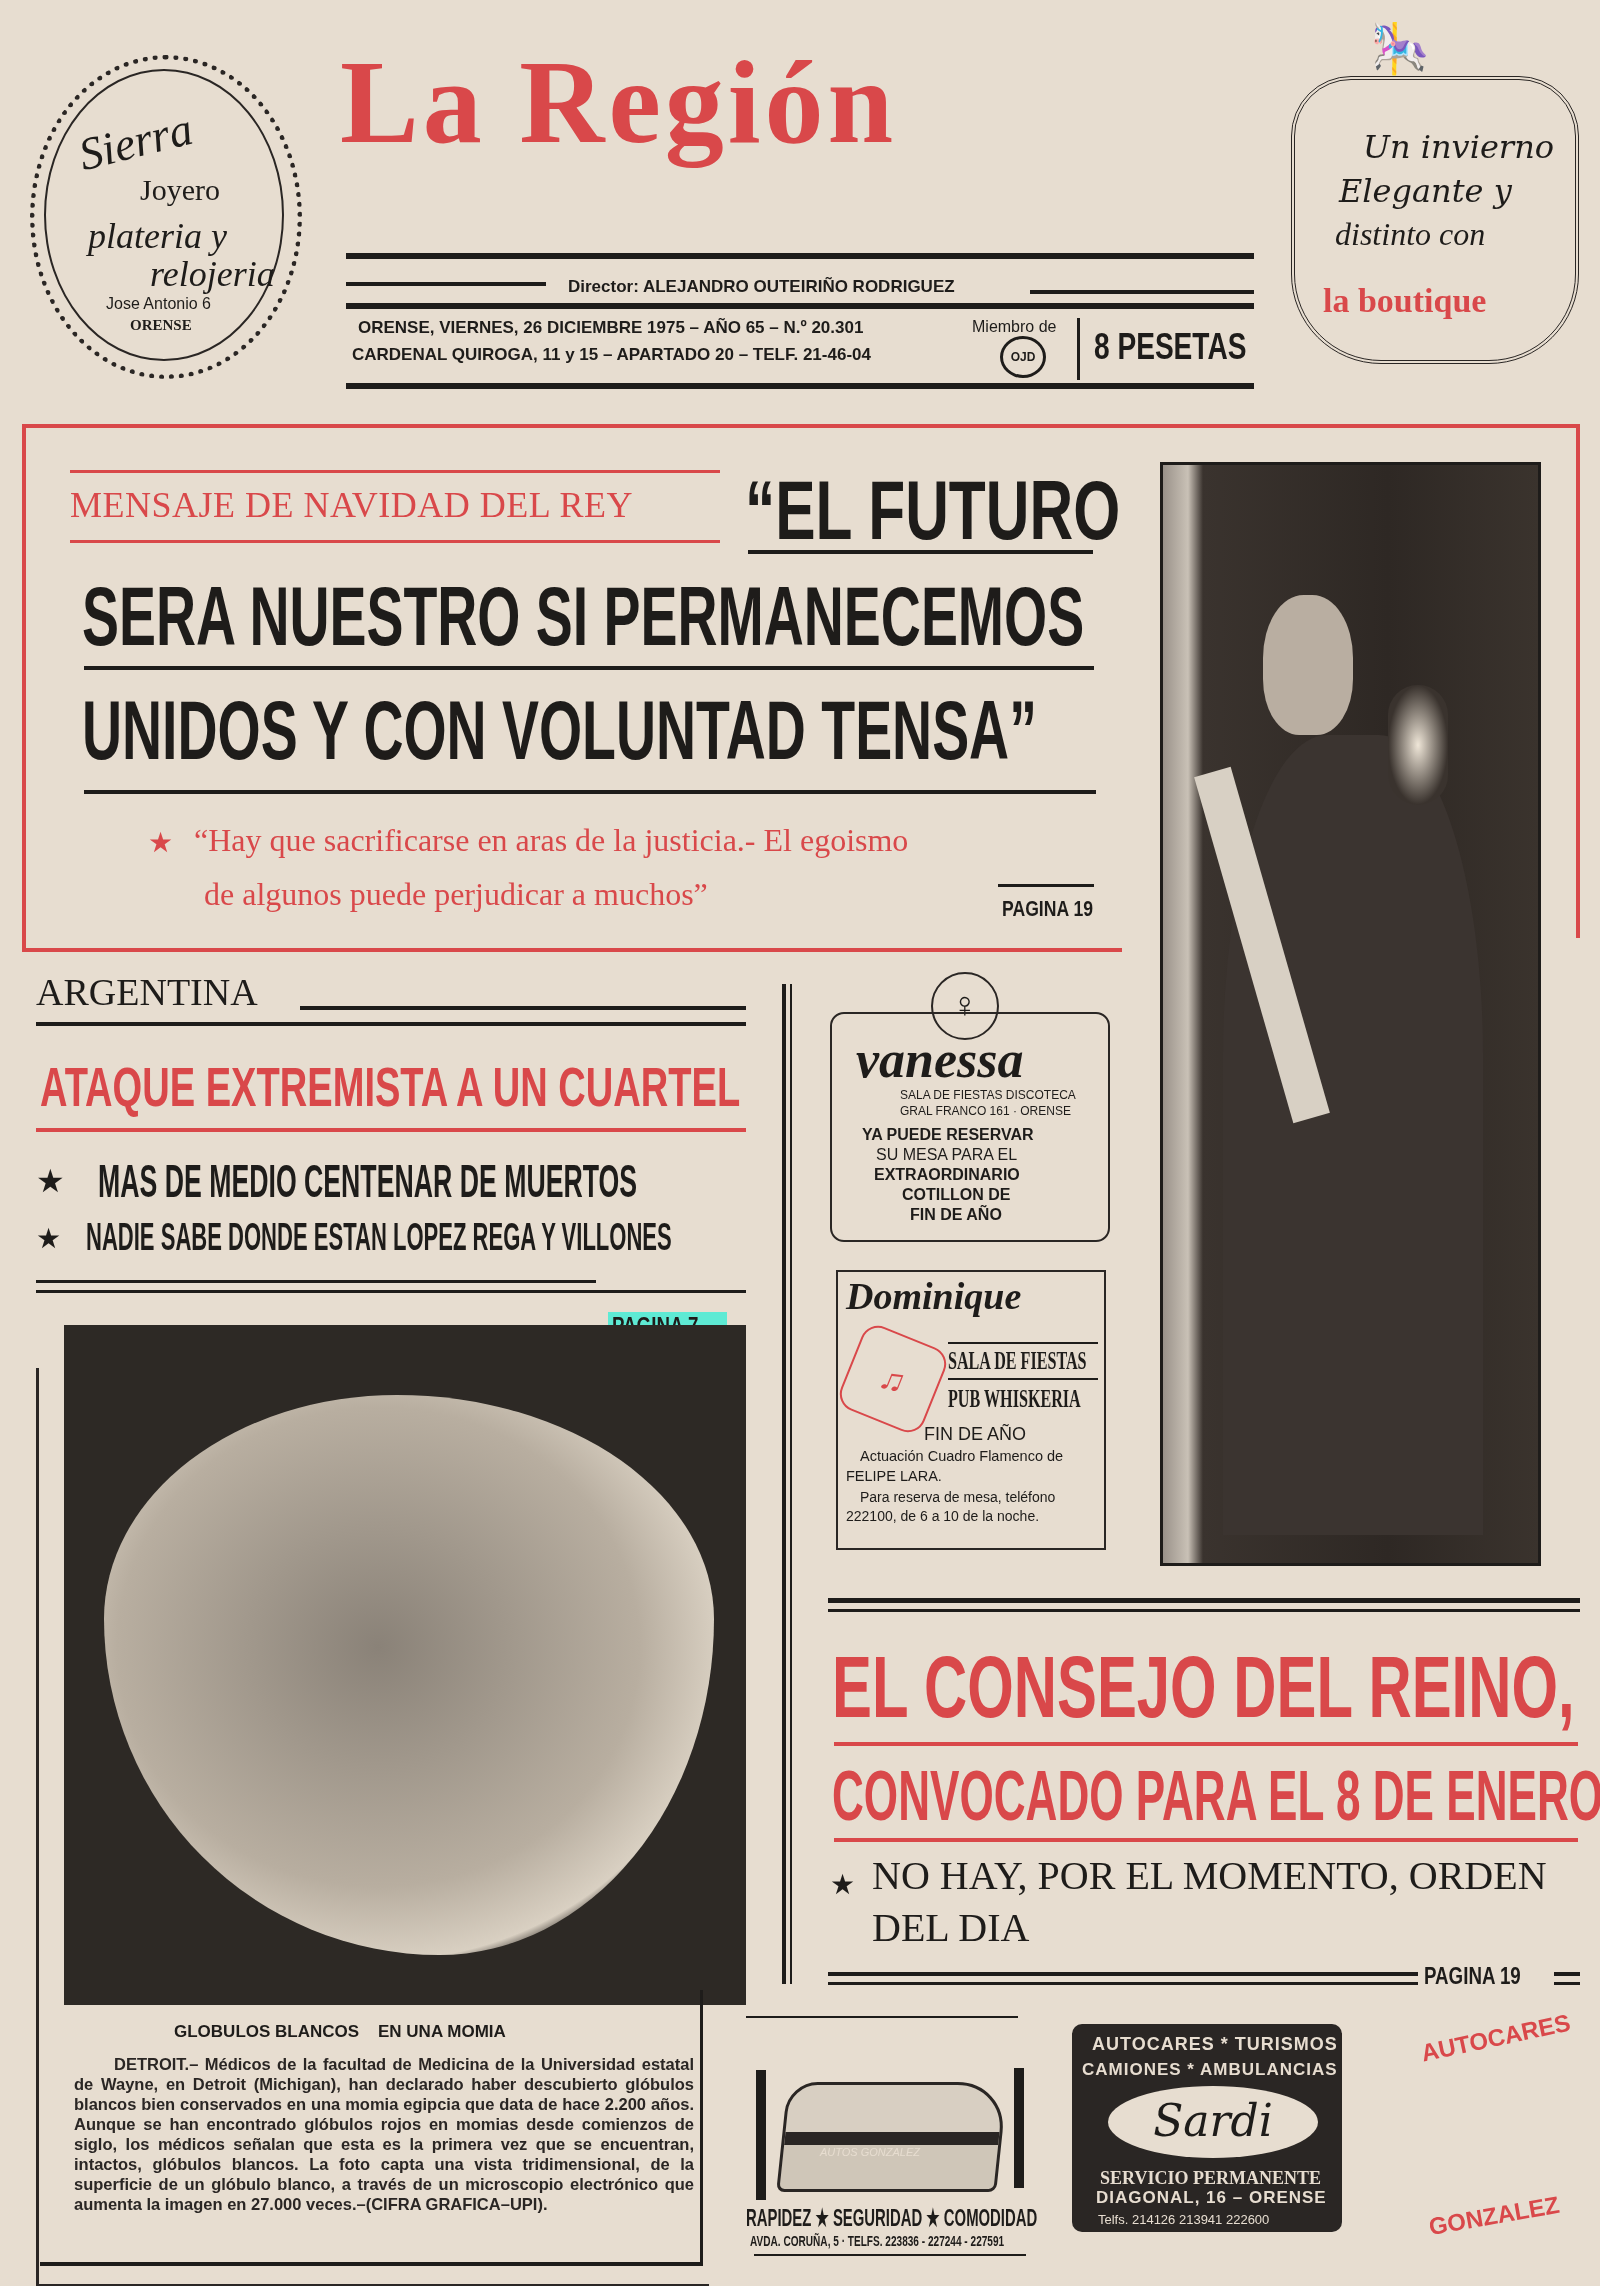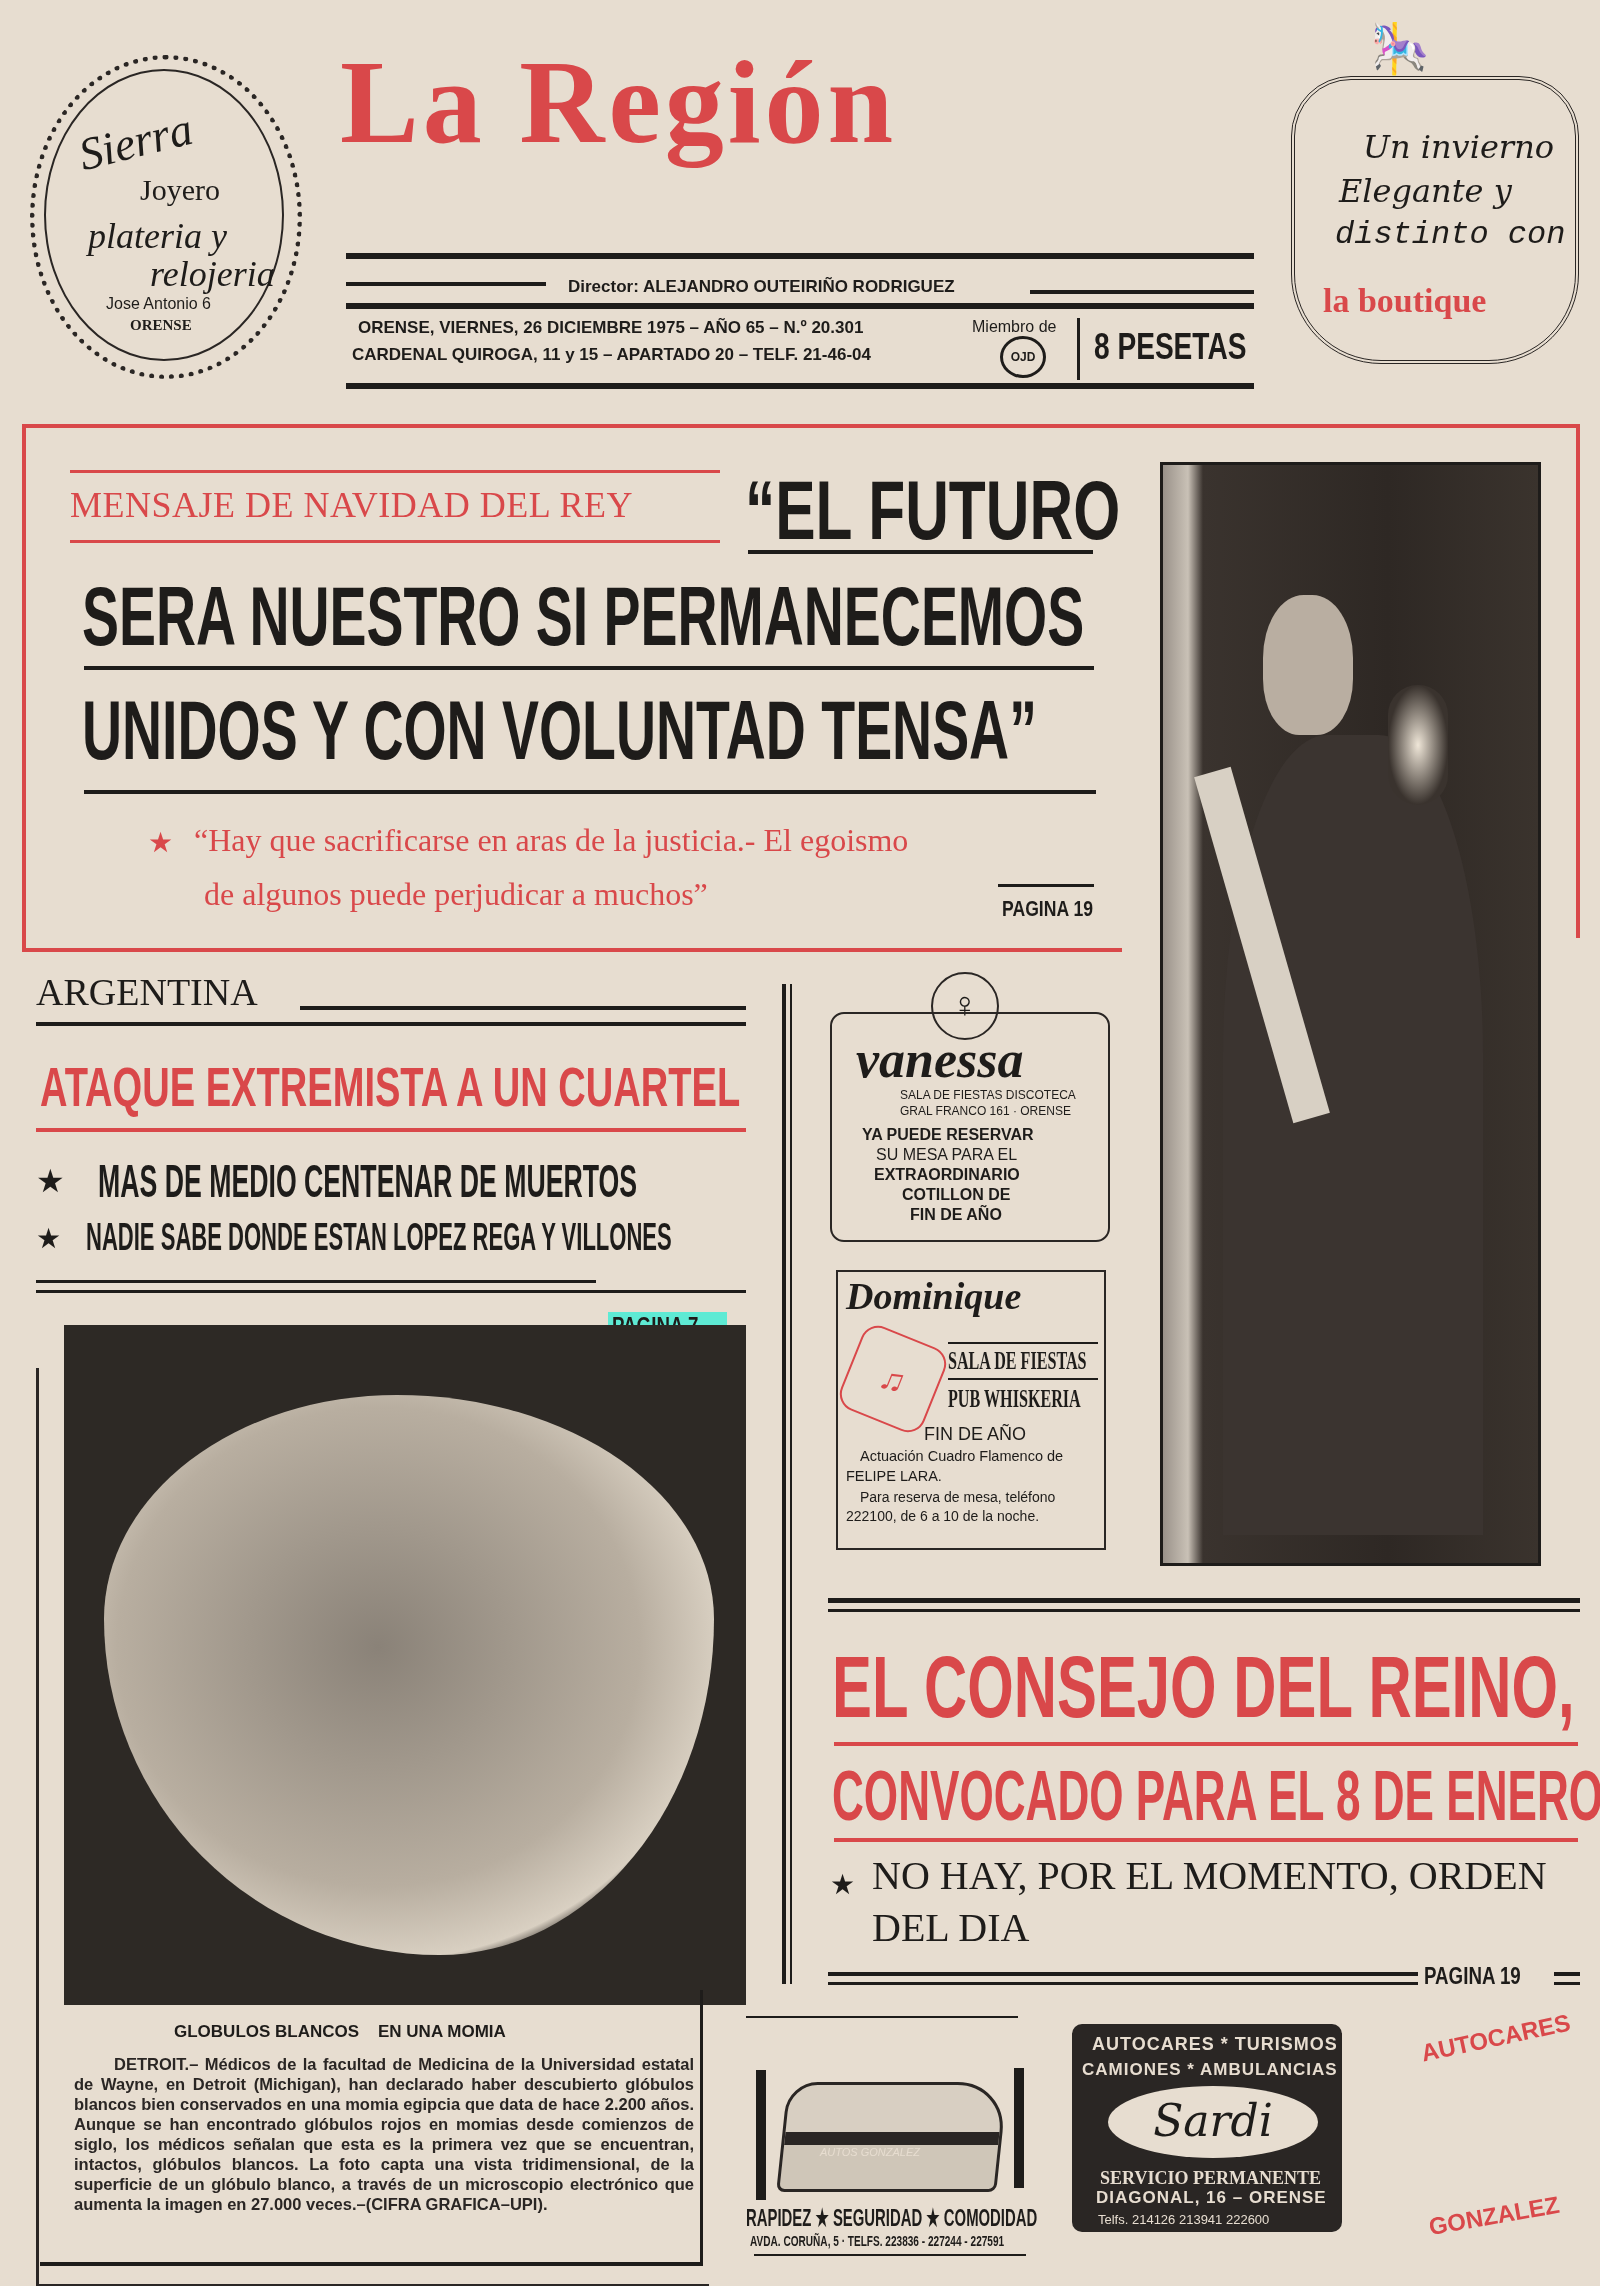--- a/index.html
+++ b/index.html
@@ -44,21 +44,21 @@
 <div class="abs" style="left:1000px;top:336px;width:40px;height:36px;border-radius:50%;border:3px solid #1e1c1a;font-size:12px;font-weight:bold;text-align:center;line-height:36px;"><span>OJD</span></div>
 <div class="rule" style="left:1077px;top:318px;width:3px;height:62px;"></div>
 <div class="abs" style="left:1094px;top:326px;font-size:36px;font-weight:bold;transform:scaleX(.78);transform-origin:left;">8 PESETAS</div>
 <div class="rule" style="left:346px;top:383px;width:908px;height:6px;"></div>
 
 <div class="abs" style="left:1285px;top:20px;width:300px;height:350px;">
   <div class="abs red" style="left:85px;top:0;font-size:48px;">🎠</div>
   <div class="abs frame" style="left:6px;top:56px;width:280px;height:280px;"></div>
   <div class="abs" style="left:50px;top:108px;font-size:32px;font-style:italic;font-family:'DejaVu Serif',serif;margin-left:28px;">Un invierno</div>
   <div class="abs" style="left:54px;top:152px;font-size:32px;font-style:italic;font-family:'DejaVu Serif',serif;">Elegante y</div>
-  <div class="abs" style="left:50px;top:196px;font-size:32px;font-style:italic;font-family:Liberation Mono, monospace;">distinto con</div>
+  <div class="abs" style="left:50px;top:196px;font-size:32px;font-style:italic;font-family:Liberation Serif, serif;">distinto con</div>
   <div class="abs red serif" style="left:38px;top:262px;font-size:34px;font-weight:bold;">la boutique</div>
 </div>
 
 <div class="abs" style="left:22px;top:424px;width:1550px;height:510px;border:4px solid #d9484a;border-bottom:none;"></div>
 <div class="rrule" style="left:22px;top:948px;width:1100px;height:4px;"></div>
 <div class="rrule" style="left:22px;top:424px;width:4px;height:528px;"></div>
 
 <div class="rrule" style="left:70px;top:470px;width:650px;height:3px;"></div>
 <div class="abs serif red" style="left:70px;top:484px;font-size:36px;letter-spacing:.5px;">MENSAJE DE NAVIDAD DEL REY</div>
 <div class="rrule" style="left:70px;top:540px;width:650px;height:3px;"></div>

